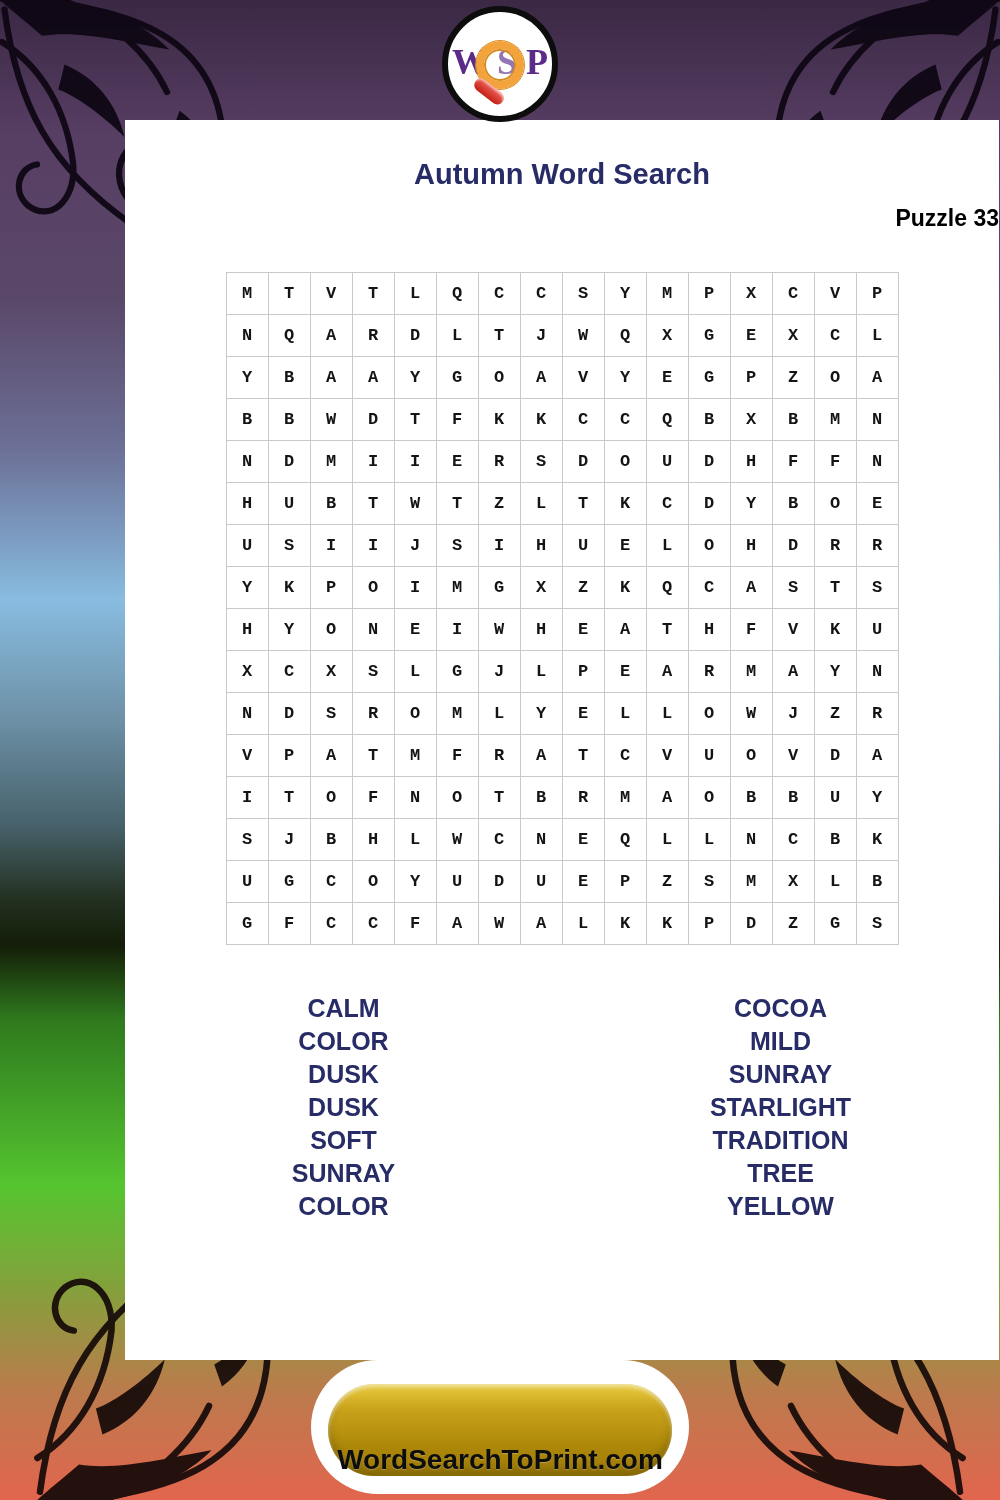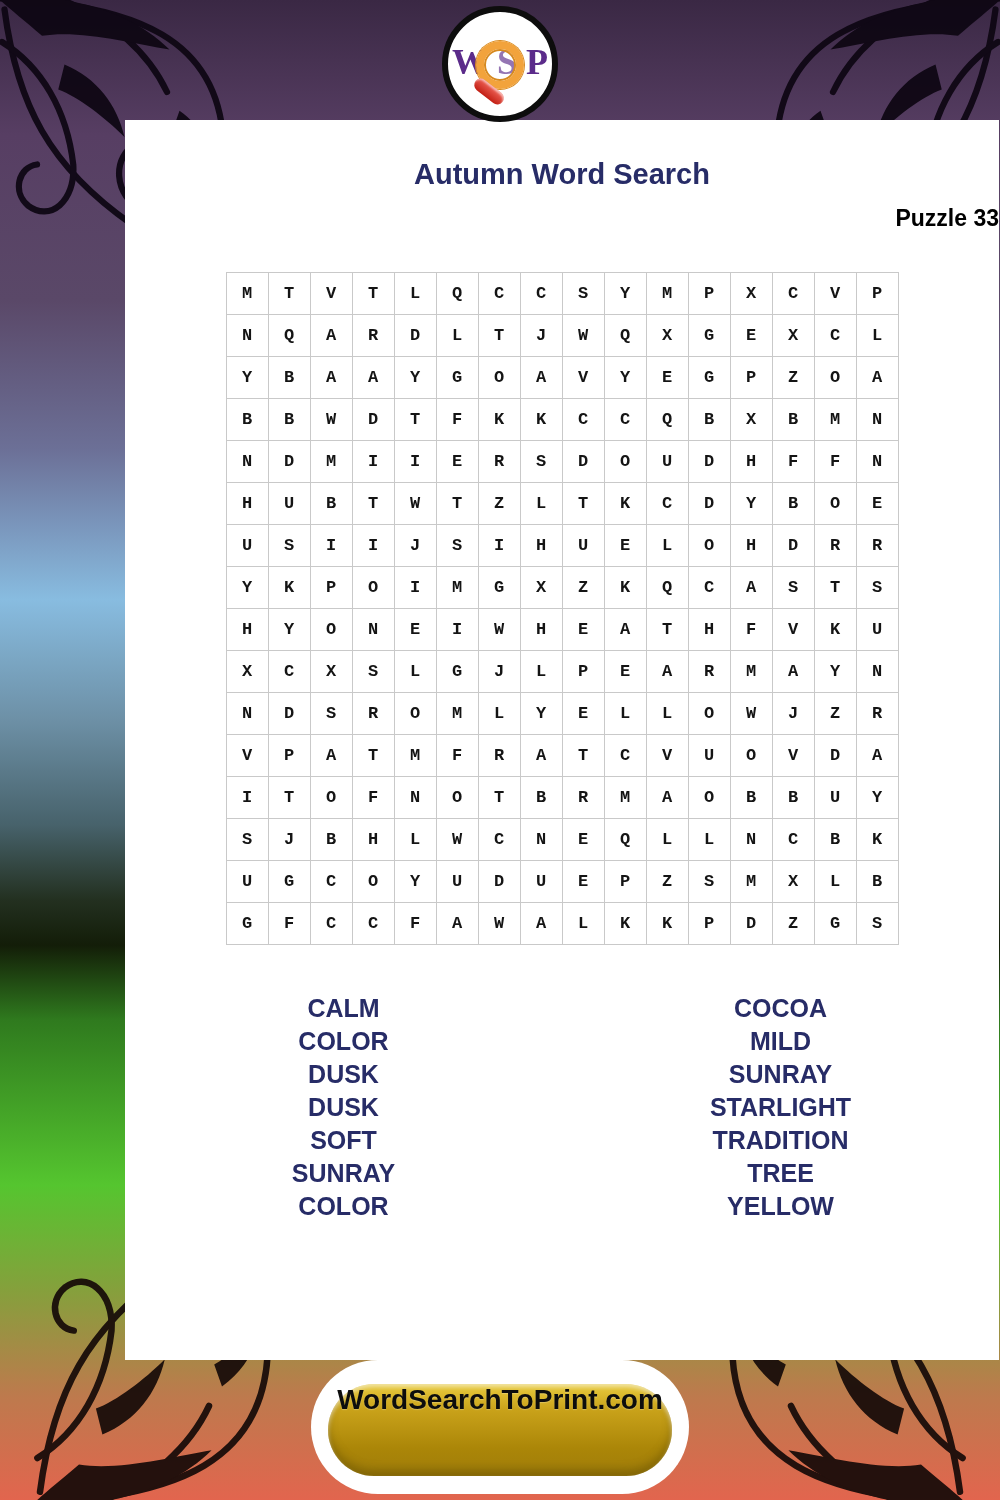--- a/index.html
+++ b/index.html
@@ -46,21 +46,21 @@
   .words{margin-top:47px;display:flex;}
   .word-col{width:50%;text-align:center;}
   .word{font-size:25px;line-height:33px;font-weight:700;color:#272c67;}
   
   .btn-wrap{position:absolute;left:50%;top:1360px;transform:translateX(-50%);
     width:378px;height:134px;background:#ffffff;border-radius:67px;z-index:4;}
   .btn{position:absolute;left:50%;top:24px;transform:translateX(-50%);
     width:344px;height:92px;border-radius:46px;
     background:linear-gradient(180deg,#e9cb3d 0%,#c9a21a 28%,#ab8608 70%,#a07d0a 100%);
     box-shadow:inset 0 3px 4px rgba(255,255,255,.55), inset 0 -6px 10px rgba(90,70,0,.45);
-    display:flex;align-items:flex-start;justify-content:center;cursor:pointer;}
+    display:flex;align-items:flex-end;justify-content:center;cursor:pointer;}
   .btn-label{font-size:28px;font-weight:700;color:#0d0d0d;text-shadow:0 1px 1px rgba(255,255,255,.25);}
 </style>
 </head>
 <body>
 
 <div class="page">
 
   <svg class="flourish fl-tl" viewBox="0 0 200 200">
     <g fill="none" stroke="#0d0612" stroke-width="5" stroke-linecap="round">
       <path d="M5,5 C120,10 180,40 185,118 C188,166 152,190 122,176 C96,163 96,131 116,121 C133,113 149,125 146,141"></path>

